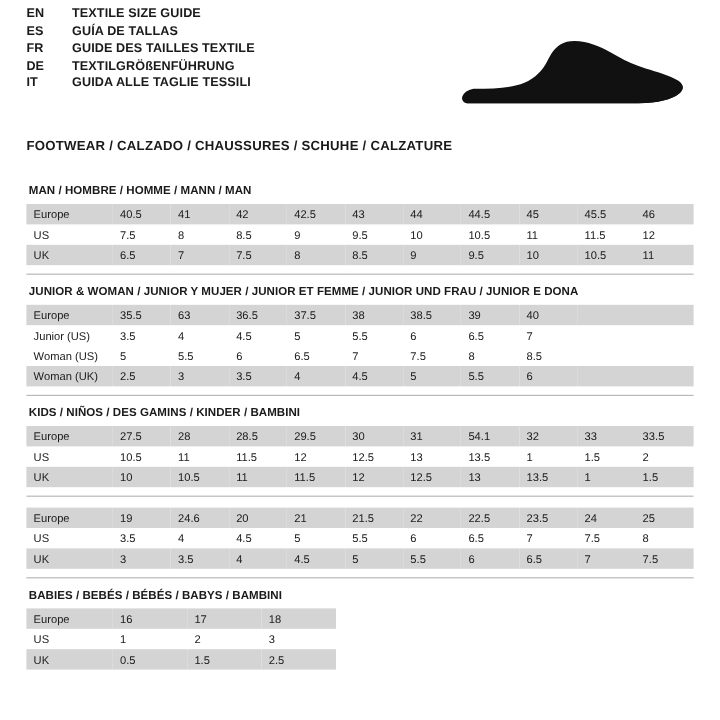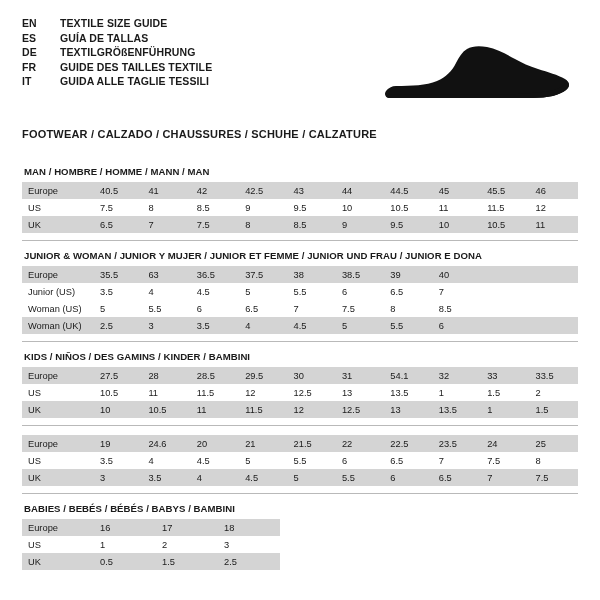--- a/index.html
+++ b/index.html
@@ -12,21 +12,21 @@
     height: 600px;
     font-family: "Liberation Sans", sans-serif;
     color: #1a1a1a;
     overflow: hidden;
   }
   .page {
     position: relative;
     width: 600px;
     height: 600px;
     box-sizing: border-box;
-    padding: 16px 22px 0 22px;
+    padding: 4px 22px 0 22px;
   }
 
   
   .header {
     position: relative;
     height: 92px;
   }
   .lang-table {
     border-collapse: collapse;
     font-size: 10.5px;
@@ -111,26 +111,26 @@
       <tbody>
         <tr>
           <td class="lang-code">EN</td>
           <td class="lang-name">TEXTILE SIZE GUIDE</td>
         </tr>
         <tr>
           <td class="lang-code">ES</td>
           <td class="lang-name">GUÍA DE TALLAS</td>
         </tr>
         <tr>
+          <td class="lang-code">FR</td>
+          <td class="lang-name">GUIDE DES TAILLES TEXTILE</td>
+        </tr>
+        <tr>
           <td class="lang-code">DE</td>
           <td class="lang-name">TEXTILGRÖßENFÜHRUNG</td>
-        </tr>
-        <tr>
-          <td class="lang-code">FR</td>
-          <td class="lang-name">GUIDE DES TAILLES TEXTILE</td>
         </tr>
         <tr>
           <td class="lang-code">IT</td>
           <td class="lang-name">GUIDA ALLE TAGLIE TESSILI</td>
         </tr>
       </tbody>
     </table>
 
     <div class="shoe-wrap">
       <svg viewBox="0 0 190 62" width="190" height="62" aria-hidden="true">

